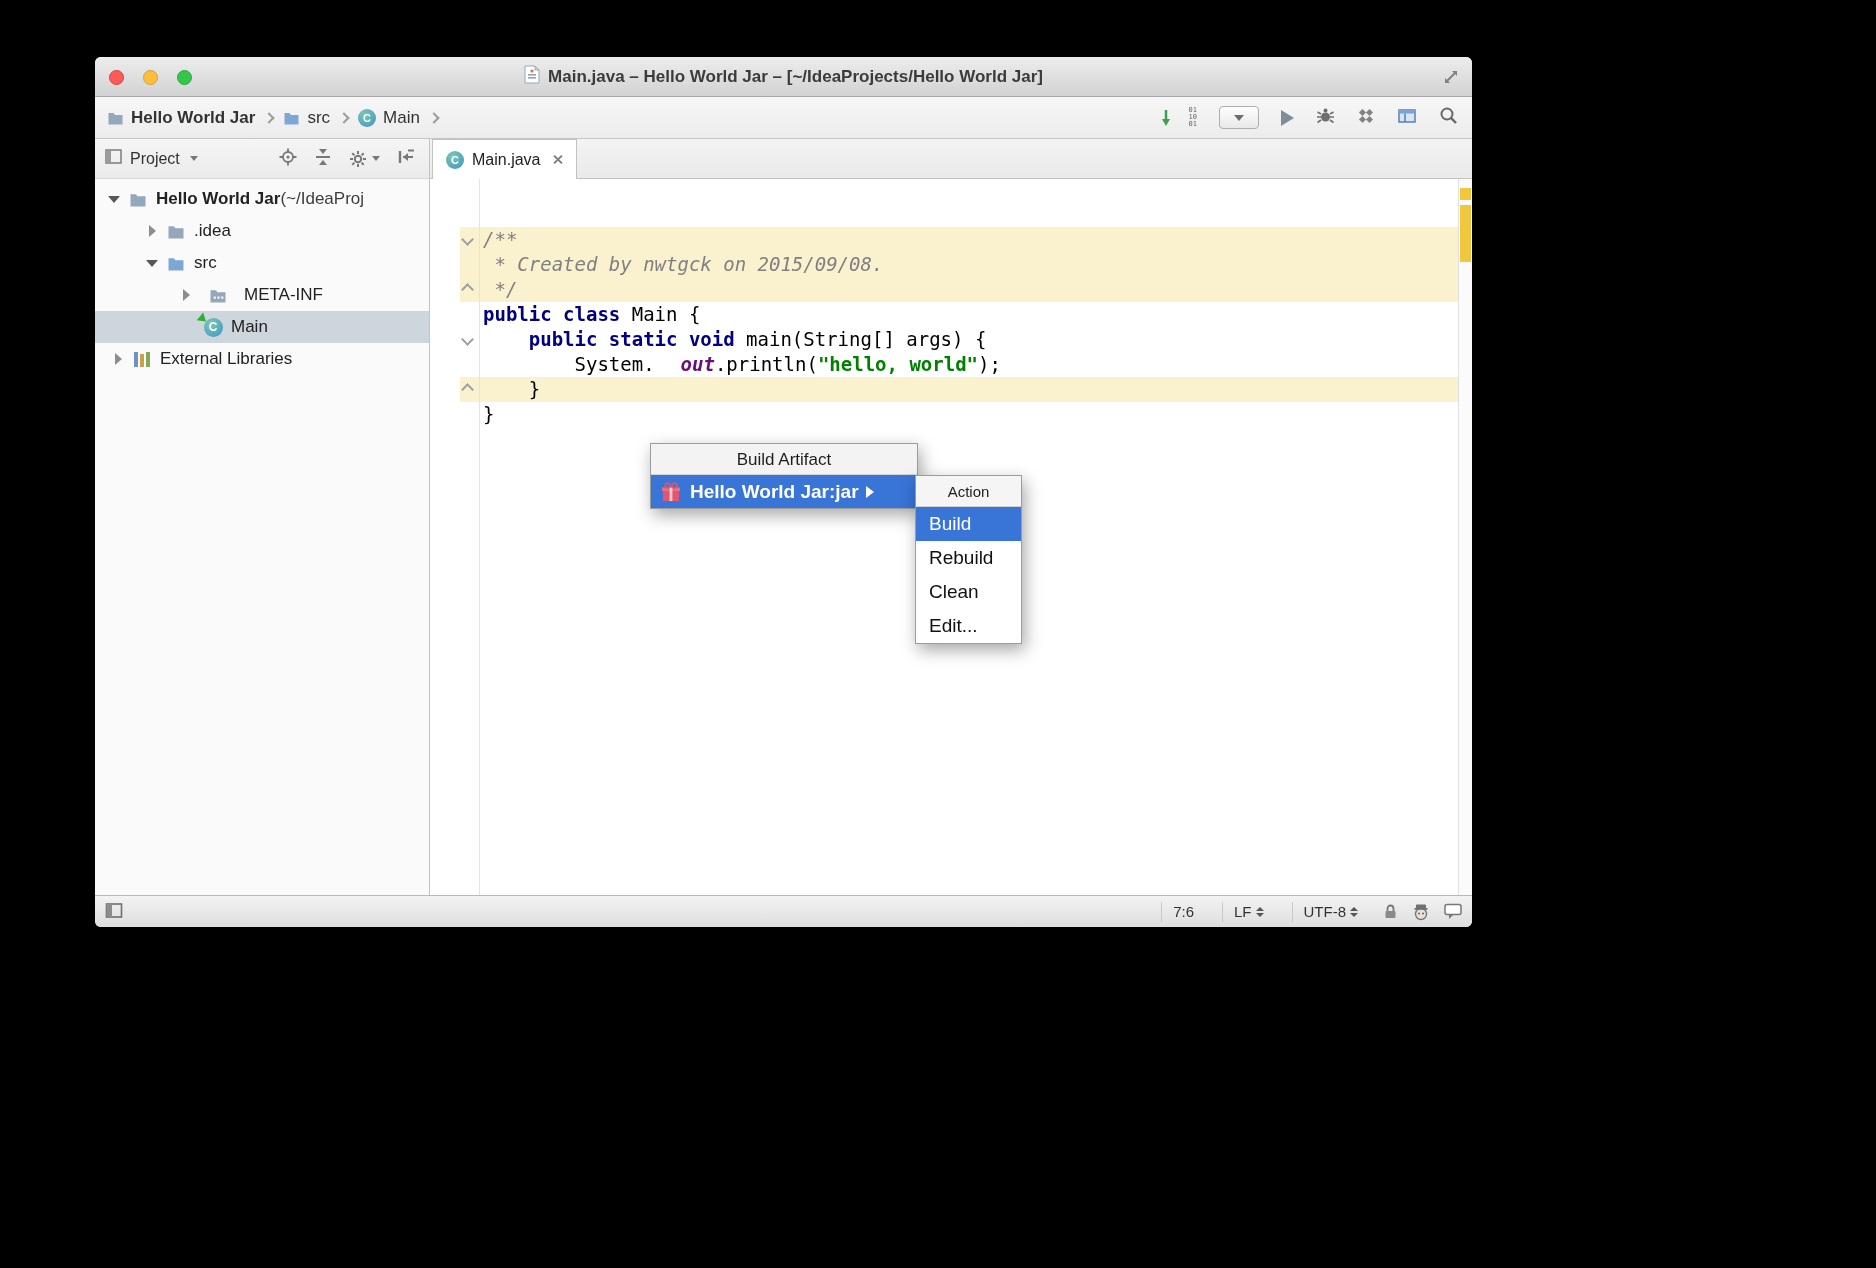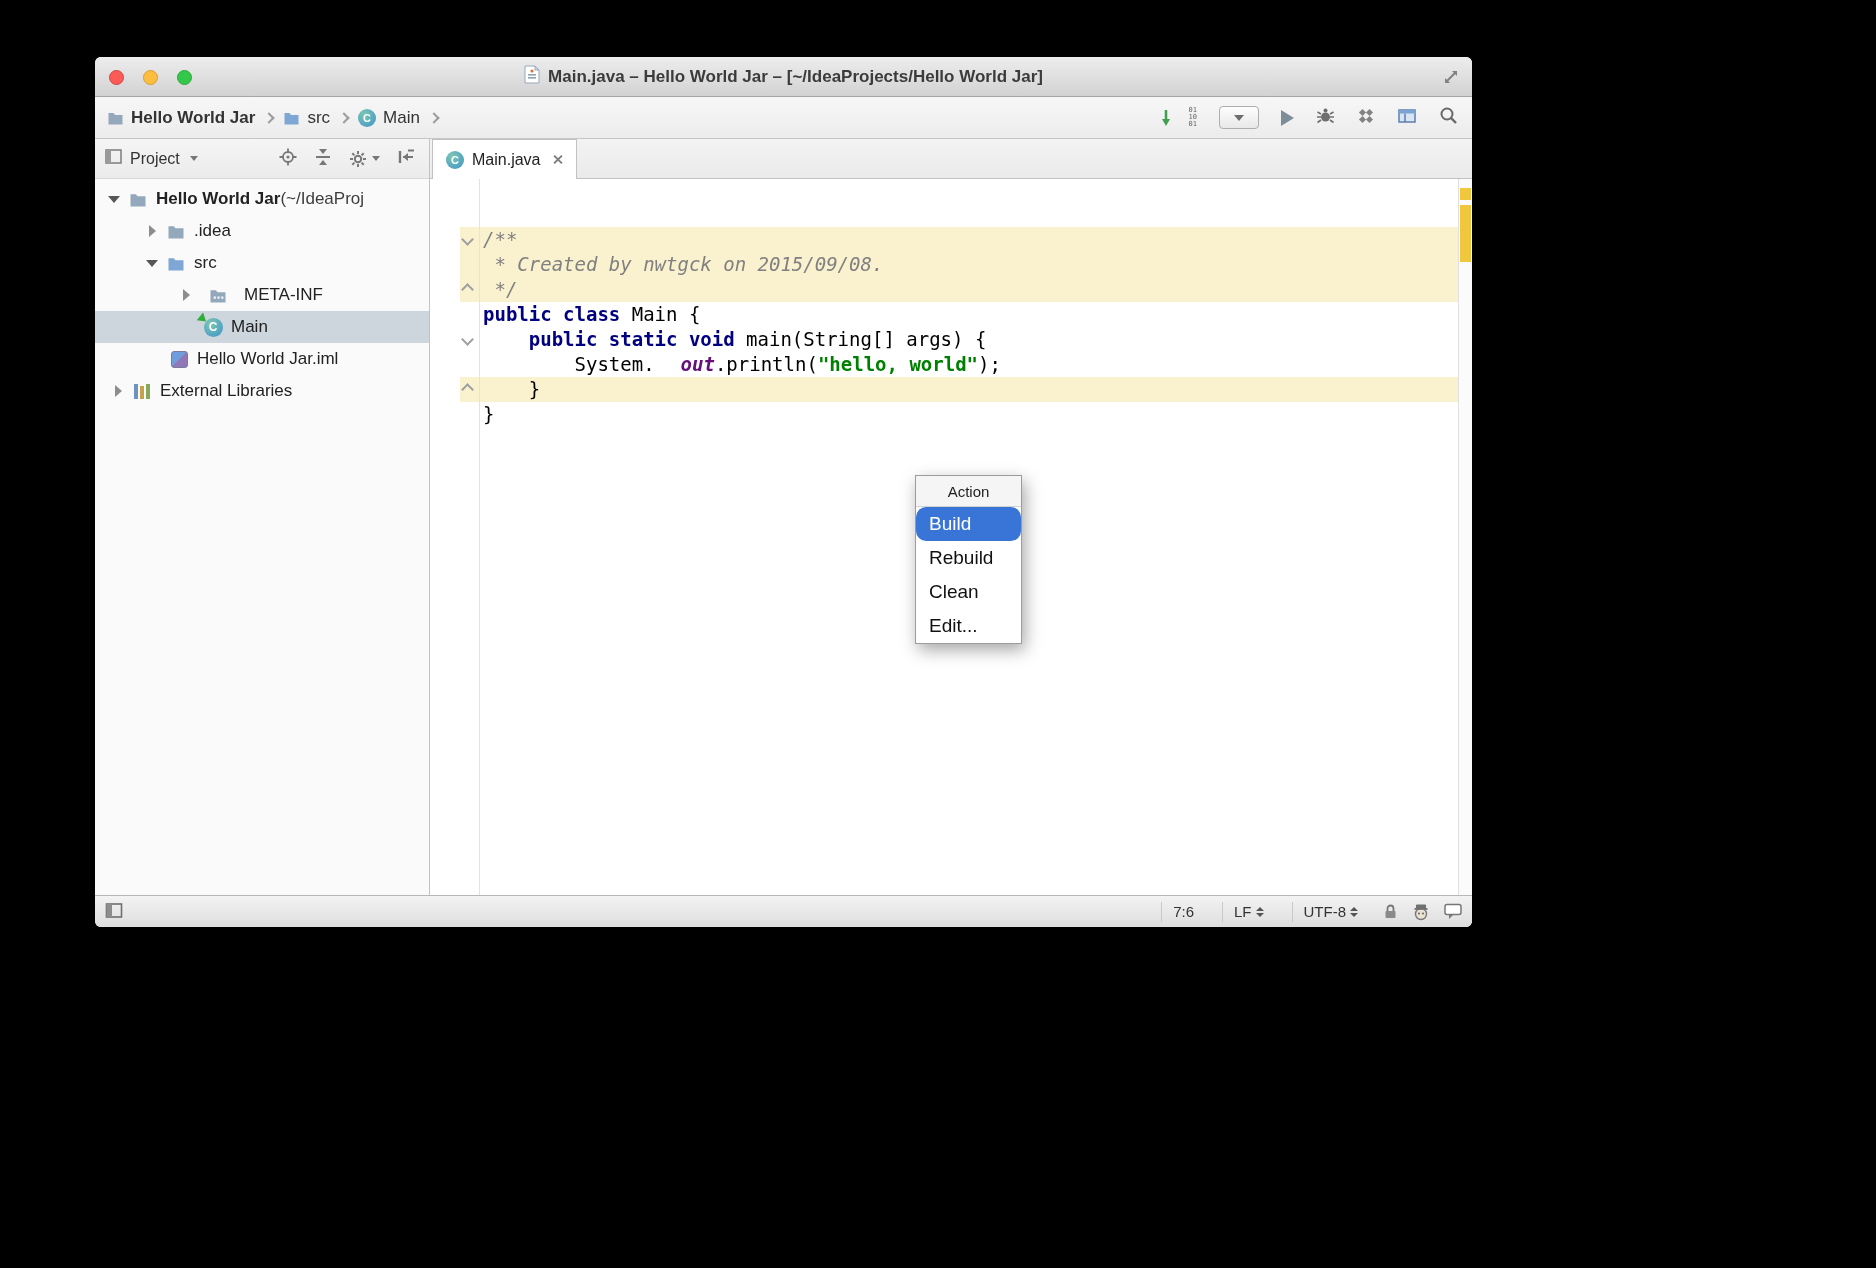--- a/index.html
+++ b/index.html
@@ -106,21 +106,21 @@
   .ptitle { height:31px; line-height:31px; text-align:center; font-size:17px; color:#1e1e1e;
             background:#f3f3f3; border-bottom:1px solid #d2d2d2; }
   .pitem { height:33px; background:#3875d6; color:#fff; display:flex; align-items:center; padding:0 10px; font-size:19px; font-weight:bold; }
   .pitem .arrow { width:0; height:0; border-top:6px solid transparent; border-bottom:6px solid transparent; border-left:8px solid #fff; margin-left:7px; }
   .gift { width:20px; height:20px; margin-right:9px; flex:0 0 auto; }
 
   .submenu { position:absolute; left:820px; top:418px; width:107px; background:#fff;
              border:1px solid #9c9c9c; box-shadow:3px 6px 16px rgba(0,0,0,.35); z-index:60; }
   .smtitle { height:31px; line-height:31px; text-align:center; font-size:15px; color:#1e1e1e;
              background:#f5f5f5; border-bottom:1px solid #d2d2d2; }
-  .smitem { height:34px; line-height:34px; padding:0 13px; font-size:19px; color:#111;border-radius:10px; }
+  .smitem { height:34px; line-height:34px; padding:0 13px; font-size:19px; color:#111; }
   .smitem.selected { background:#3875d6; color:#fff; }
 
   
   .statusbar { position:absolute; left:0; right:0; bottom:0; height:32px;
                background:linear-gradient(#f3f3f3,#dedede); border-top:1px solid #b7b7b7;
                display:flex; align-items:center; padding:0 10px; font-size:15px; color:#333; }
   .sb-right { margin-left:auto; display:flex; align-items:center; }
   .sb-item { display:flex; align-items:center; padding:0 11px; height:20px; border-left:1px solid #c9c9c9;margin-left:17px; }
   .sb-iconbtn { margin-left:14px; display:flex; align-items:center; }
   .updn { display:inline-flex; flex-direction:column; gap:2px; margin-left:4px; }
@@ -336,26 +336,20 @@
       </div>
       <div class="trow lvl2c sel">
         <span class="ticon">
           <span class="cls-icon">
               <span>C</span>
               <span class="run-badge"></span>
             </span>
         </span>
         <span class="tl">Main</span>
       </div>
-      <div class="trow lvl1c">
-        <span class="ticon">
-            <span class="mod-icon"></span>
-          </span>
-        <span class="tl">Hello World Jar.iml</span>
-      </div>
       <div class="trow lvl0" style="padding-left:16px;">
         <span class="tw col"></span>
         <span class="ticon">
             <span class="lib-icon">
               <i class="l1"></i>
               <i class="l2"></i>
               <i class="l3"></i>
             </span>
           </span>
         <span class="tl">External Libraries</span>
@@ -394,20 +388,36 @@
         <div class="cl"><span class="seg pl">}</span></div>
       </div>
 
       <div class="stripe">
           <i class="m1"></i>
           <i class="m2"></i>
         </div>
     </div>
   </div>
 
+  <div class="popup1">
+    <div class="ptitle">Build Artifact</div>
+    <div class="pitem">
+      <span class="gift">
+        <svg width="20" height="20" viewBox="0 0 20 20">
+            <rect x="2" y="8" width="16" height="11" fill="#e2556b"></rect>
+            <rect x="1" y="5.5" width="18" height="3.5" fill="#ea6f82"></rect>
+            <rect x="8.6" y="5.5" width="2.8" height="13.5" fill="#f6ccd3"></rect>
+            <circle cx="6.5" cy="3.5" r="2.4" fill="none" stroke="#e2556b" stroke-width="1.7"></circle>
+            <circle cx="13.5" cy="3.5" r="2.4" fill="none" stroke="#e2556b" stroke-width="1.7"></circle>
+          </svg>
+      </span>
+      <span>Hello World Jar:jar</span>
+      <span class="arrow"></span>
+    </div>
+  </div>
 
   <div class="submenu">
     <div class="smtitle">Action</div>
     <div class="smitem selected">Build</div>
     <div class="smitem">Rebuild</div>
     <div class="smitem">Clean</div>
     <div class="smitem">Edit...</div>
   </div>
 
   <div class="statusbar">

